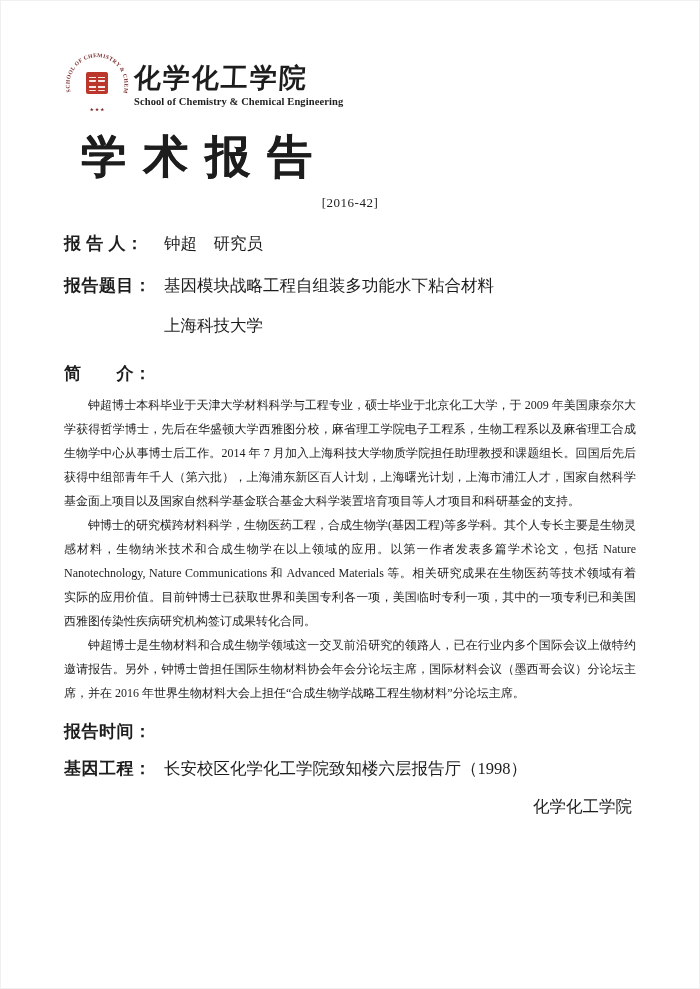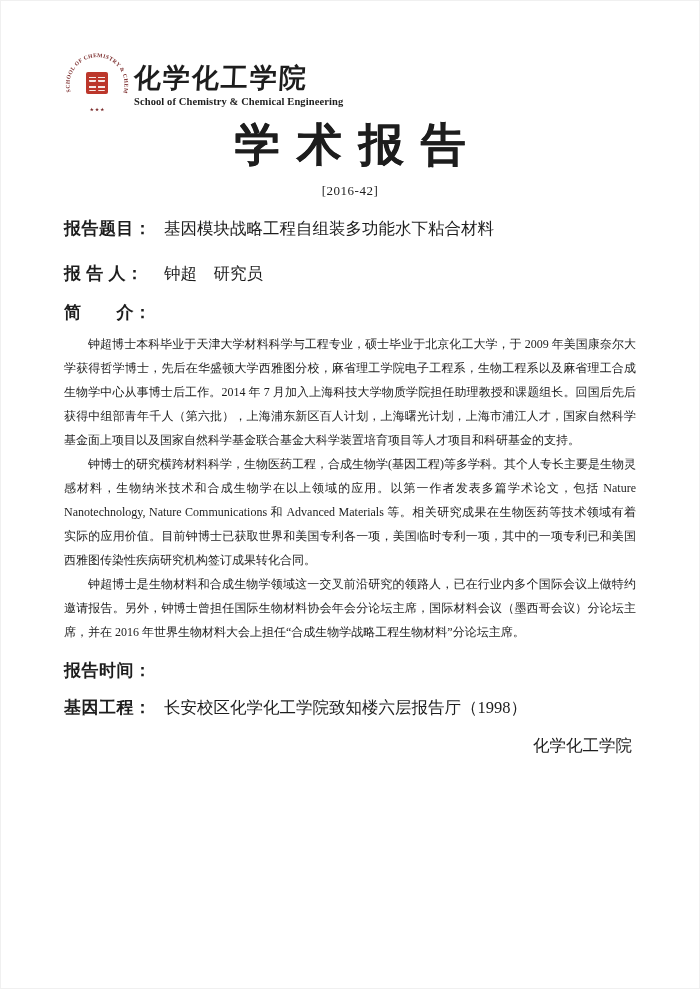--- a/index.html
+++ b/index.html
@@ -36,36 +36,35 @@
   }
   .org { padding-top: 4px; }
   .org-cn {
     font-size: 27px; font-weight: bold; letter-spacing: 2px;
     transform: skewX(-3deg); line-height: 1.15; white-space: nowrap;
   }
   .org-en { font-size: 10.5px; font-weight: bold; letter-spacing: 0.1px; margin-top: 2px; white-space: nowrap; }
 
   
   .doc-title {
-    text-align: center;
     font-size: 45px; font-weight: bold;
     letter-spacing: 17px; padding-left: 17px;
-    line-height: 1.3;
+    margin-top: 12px; line-height: 1.3;
     text-shadow: 0.6px 0 0 currentColor;
   }
   .doc-number { text-align: center; font-size: 13px; margin-top: 8px; letter-spacing: 0.5px; }
 
   
   .row { display: flex; align-items: baseline; font-size: 17px; line-height: 24px; }
   .row .label { font-weight: bold; white-space: pre; flex: none; width: 100px; letter-spacing: 0.5px; }
   .row .value { font-size: 16.5px; }
   .row-topic   { margin-top: 18px; }
   .row-speaker { margin-top: 21px; }
   .affiliation { margin-left: 100px; margin-top: 16px; font-size: 16.5px; line-height: 24px; }
-  .row-intro   { margin-top: 15px; }
+  .row-intro   { margin-top: 24px; }
   .row-time    { margin-top: 15px; flex-direction: column; }
   .row-venue   { margin-top: 13px; }
 
   
   .intro { margin-top: 7px; }
   .intro p {
     font-size: 12px; line-height: 24px;
     text-align: justify; text-justify: inter-ideograph;
     text-indent: 2em;
   }
@@ -100,30 +99,31 @@
     </div>
     <div class="org">
       <div class="org-cn">化学化工学院</div>
       <div class="org-en">School of Chemistry &amp; Chemical Engineering</div>
     </div>
   </div>
 
   <h1 class="doc-title">学术报告</h1>
   <div class="doc-number">[2016-42]</div>
 
+  <div class="row row-speaker">
+    <span class="label">报 告 人：</span>
+    <span class="value">钟超　研究员</span>
+  </div>
+
   <div class="row row-topic">
     <span class="label">报告题目：</span>
     <span class="value">基因模块战略工程自组装多功能水下粘合材料</span>
   </div>
 
-  <div class="row row-speaker">
-    <span class="label">报 告 人：</span>
-    <span class="value">钟超　研究员</span>
-  </div>
-
+  <div class="affiliation">上海科技大学</div>
 
   <div class="row row-intro">
     <span class="label">简　　介：</span>
   </div>
 
   <div class="intro">
     <p>钟超博士本科毕业于天津大学材料科学与工程专业，硕士毕业于北京化工大学，于 2009 年美国康奈尔大学获得哲学博士，先后在华盛顿大学西雅图分校，麻省理工学院电子工程系，生物工程系以及麻省理工合成生物学中心从事博士后工作。2014 年 7 月加入上海科技大学物质学院担任助理教授和课题组长。回国后先后获得中组部青年千人（第六批），上海浦东新区百人计划，上海曙光计划，上海市浦江人才，国家自然科学基金面上项目以及国家自然科学基金联合基金大科学装置培育项目等人才项目和科研基金的支持。</p>
     <p>钟博士的研究横跨材料科学，生物医药工程，合成生物学(基因工程)等多学科。其个人专长主要是生物灵感材料，生物纳米技术和合成生物学在以上领域的应用。以第一作者发表多篇学术论文，包括 Nature Nanotechnology, Nature Communications 和 Advanced Materials 等。相关研究成果在生物医药等技术领域有着实际的应用价值。目前钟博士已获取世界和美国专利各一项，美国临时专利一项，其中的一项专利已和美国西雅图传染性疾病研究机构签订成果转化合同。</p>
     <p>钟超博士是生物材料和合成生物学领域这一交叉前沿研究的领路人，已在行业内多个国际会议上做特约邀请报告。另外，钟博士曾担任国际生物材料协会年会分论坛主席，国际材料会议（墨西哥会议）分论坛主席，并在 2016 年世界生物材料大会上担任“合成生物学战略工程生物材料”分论坛主席。</p>
   </div>

